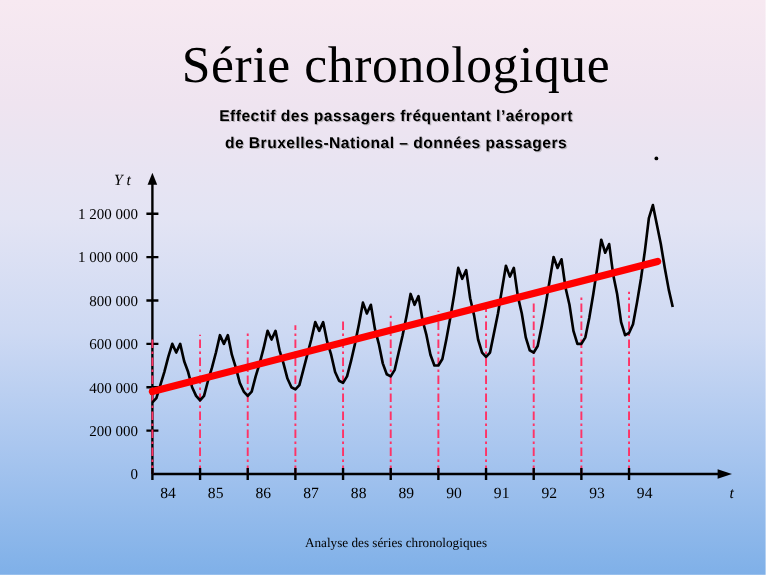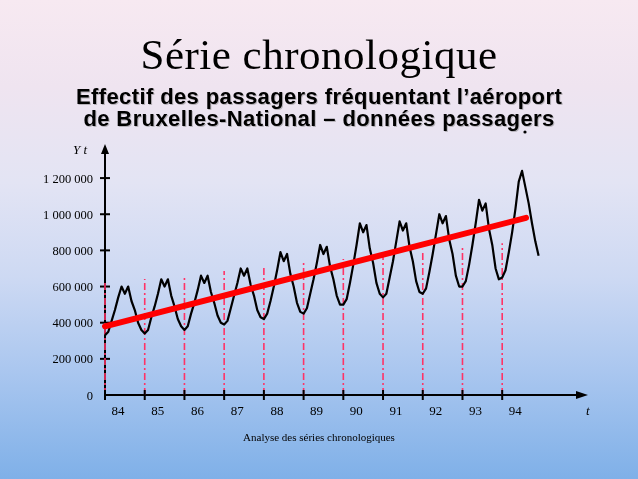--- a/index.html
+++ b/index.html
@@ -2,40 +2,40 @@
 <html><head>
 <meta charset="utf-8">
 <style>
   html,body{margin:0;padding:0;}
   body{
     width:638px;height:479px;overflow:hidden;
     font-family:"Liberation Serif",serif;
     background:linear-gradient(180deg,#f7e9f1 0%,#efe4f0 18%,#e3e4f4 38%,#cdd9f3 58%,#a9c6ef 78%,#7fb0e8 100%);
     position:relative;
   }
-  .slide{position:absolute;inset:0;}
+  .slide{position:absolute;inset:0;margin-left:22px;}
 
   #title{
     position:absolute;top:30px;left:0;width:100%;
     text-align:center;
     font-family:"Liberation Serif",serif;
     font-size:43px;color:#000;letter-spacing:0.5px;
   }
   #subtitle{
     position:absolute;top:86px;left:0;width:100%;
     text-align:center;
     font-family:"Liberation Sans",sans-serif;
-    font-weight:bold;font-size:22px;color:#000;line-height:22px;
+    font-weight:bold;font-size:13px;color:#000;line-height:22px;
     letter-spacing:0.4px;
     text-shadow:1px 1px 0 rgba(120,120,120,0.45);
   }
   #subtitle .l2{display:block;}
 
   #footer{
-    position:absolute;bottom:36px;left:0;width:100%;
+    position:absolute;bottom:20px;left:0;width:100%;
     text-align:center;font-size:11px;color:#000;
     font-family:"Liberation Serif",serif;
   }
 
   #plot{
     position:absolute;left:0;top:130px;width:638px;height:300px;
   }
 </style>
 </head>
 <body>

